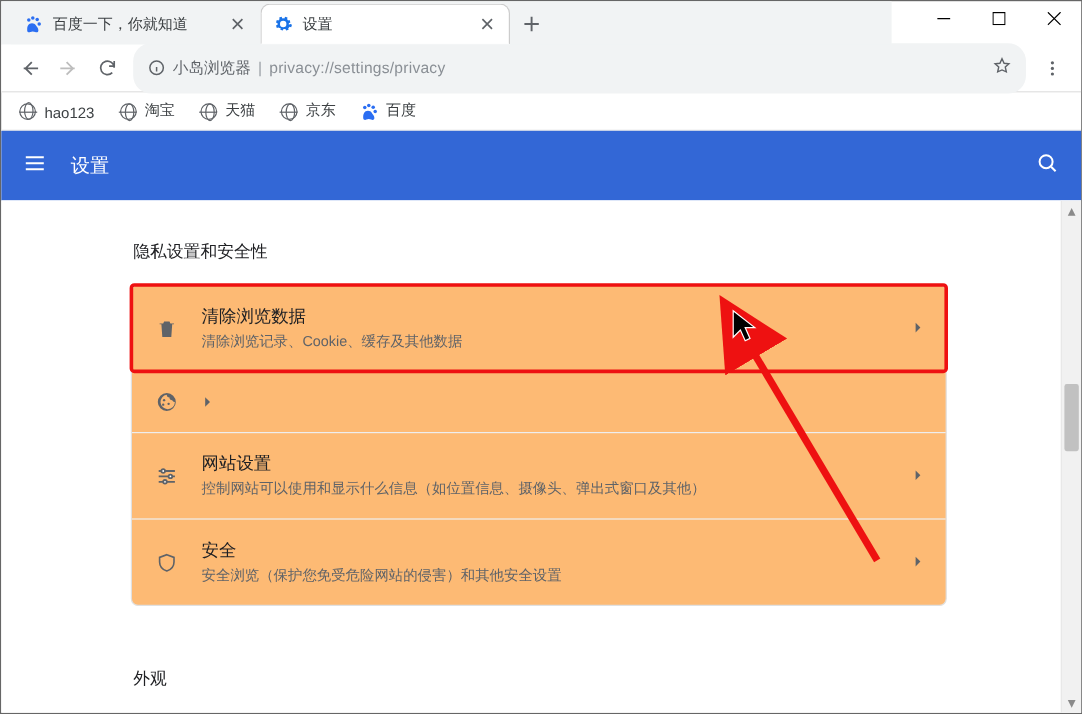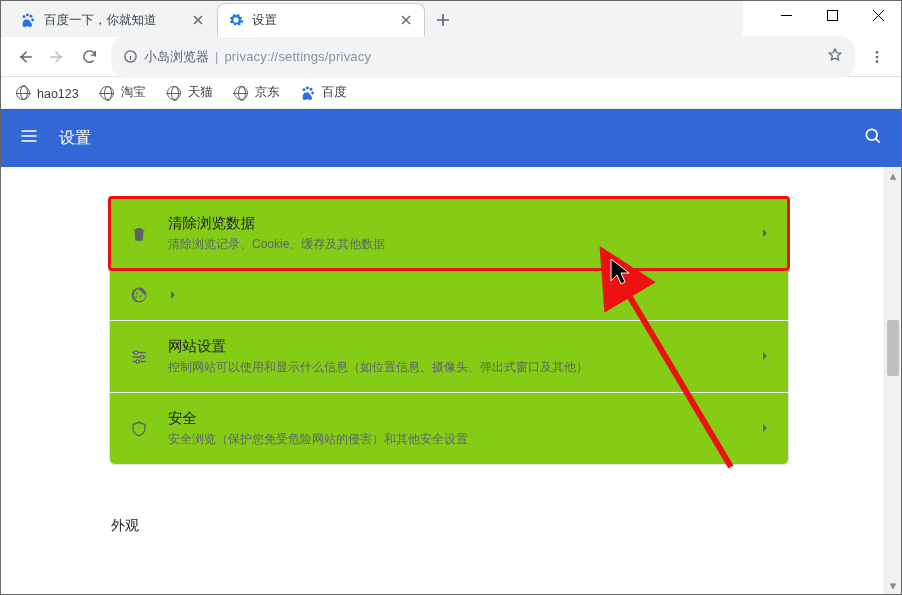--- a/index.html
+++ b/index.html
@@ -36,21 +36,21 @@
   .globe:before { content:""; position:absolute; left:50%; top:-1.5px; bottom:-1.5px; width:6px; margin-left:-3px; border:1.5px solid #5f6368; border-radius:50%;}
   .globe:after { content:""; position:absolute; left:-1.5px; right:-1.5px; top:50%; height:0; border-top:1.5px solid #5f6368;}
   
   .blue { height:58px; background:#3367d6; color:#fff; display:flex; align-items:center; padding:0 18px; font-size:16px;}
   .blue .menu { margin-right:20px; }
   .blue .spacer { flex:1;}
   
   .content-wrap { position:relative; height:calc(595px - 36px - 40px - 32px - 58px - 2px); overflow:hidden; background:#fff;}
   .content { padding:30px 0 0 0; width:680px; margin-left:108px;}
   .section-title { font-size:14px; color:#202124; font-weight:500; margin:4px 0 18px 2px;}
-  .card { border:1px solid #e0e0e0; border-radius:6px; background:#84cc16;}
+  .card { border:1px solid #e0e0e0; border-radius:6px; background:#fdba74;}
   .row { display:flex; align-items:center; padding:16px 18px; border-top:1px solid #eee;}
   .row:first-child { border-top:none;}
   .row .ricon { width:22px; margin-right:18px; color:#5f6368; display:flex; justify-content:center;}
   .row .texts { flex:1;}
   .row .titleL { font-size:14.5px; color:#202124;}
   .row .desc { font-size:12px; color:#5f6368; margin-top:3px;}
   .row .chev { color:#5f6368;}
   .highlight { outline:3px solid #e11; outline-offset:-1px; border-radius:2px;}
   
   .vscroll { position:absolute; right:0; top:0; bottom:0; width:17px; background:#f1f1f1; border-left:1px solid #e8e8e8;}
@@ -215,20 +215,21 @@
   <span>
     <svg width="20" height="20" viewBox="0 0 24 24" fill="none" stroke="#fff" stroke-width="2">
         <circle cx="10.5" cy="10.5" r="6.5"></circle>
         <path d="M20 20l-4.5-4.5"></path>
       </svg>
   </span>
 </div>
 
 <div class="content-wrap">
   <div class="content">
+    <div class="section-title">隐私设置和安全性</div>
     <div class="card">
 
       <div class="row highlight">
         <div class="ricon">
           <svg width="18" height="18" viewBox="0 0 24 24" fill="#5f6368">
               <path d="M6 7h12l-1 14H7L6 7zm3-3h6l1 2H8l1-2zM4 6h16v1H4z"></path>
             </svg>
         </div>
         <div class="texts">
           <div class="titleL">清除浏览数据</div>

